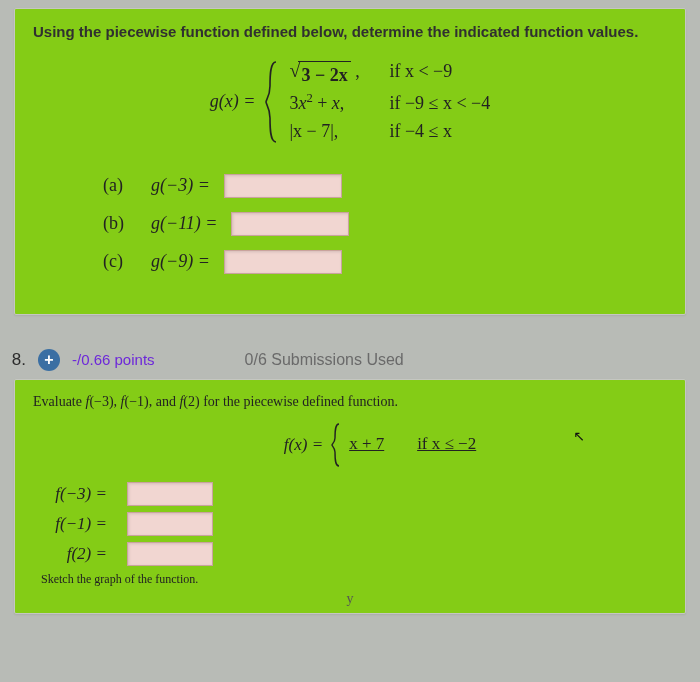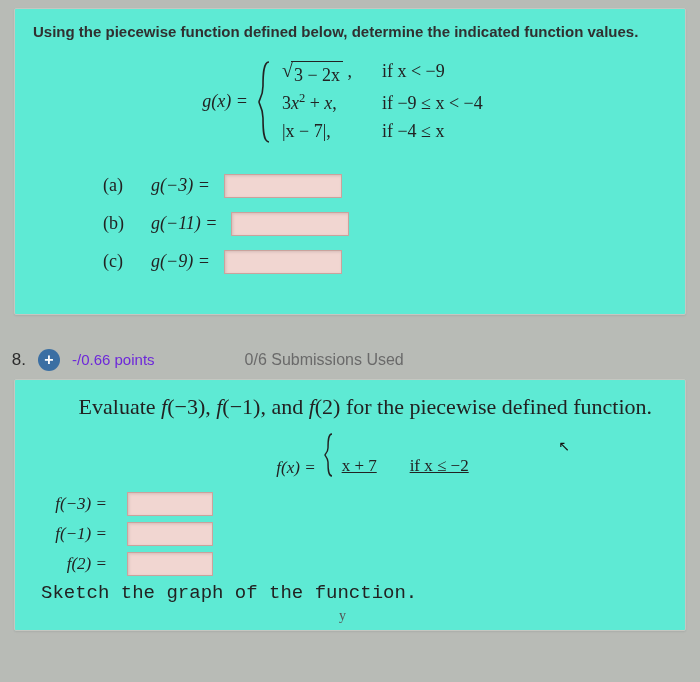--- a/index.html
+++ b/index.html
@@ -4,41 +4,41 @@
 <style>
   * { box-sizing: border-box; margin: 0; padding: 0; }
   html, body { width: 700px; height: 682px; overflow: hidden; }
   body {
     font-family: "Helvetica Neue", Arial, sans-serif;
     background: #b8bbb6;
     color: #222;
     position: relative;
   }
   .panel {
-    background: #5eead4;
+    background: #84cc16;
     border: 1px solid #c5c7c1;
     border-radius: 2px;
     margin: 8px 14px;
-    padding: 14px 33px 18px 18px;
+    padding: 14px 18px 18px 18px;
     box-shadow: 0 1px 2px rgba(0,0,0,.08);
   }
   .panel.first { margin-top: 8px; padding-bottom: 40px; }
   .prompt { font-size: 15px; font-weight: 600; color: #303030; margin-bottom: 18px; }
   .math-center { text-align: center; margin: 8px 0 28px 0; font-family: "Times New Roman", serif; font-size: 18px; }
   .gx { display: inline-flex; align-items: center; gap: 10px; }
   .brace {
     display: inline-block; width: 14px; height: 84px; position: relative;
   }
   .brace svg { width: 14px; height: 84px; display: block; }
   .cases { display: inline-block; text-align: left; }
   .cases .row { display: flex; gap: 14px; line-height: 1.55; }
   .cases .expr { min-width: 86px; }
   .sqrt { display: inline-flex; align-items: flex-start; }
   .sqrt .radical { font-size: 20px; line-height: 18px; }
-  .sqrt .radicand { border-top: 1.4px solid #222; padding: 0 3px; margin-left: -2px; }
+  .sqrt .radicand { border-top: 1.4px solid #222; padding: 0 3px; margin-left: -2px; font-weight: bold; }
   sup { font-size: .7em; vertical-align: super; line-height: 0; }
   .italic { font-style: italic; }
   .subq { margin: 14px 0 0 70px; font-family: "Times New Roman", serif; font-size: 18px; display: flex; align-items: center; gap: 14px; }
   .subq .lbl { width: 34px; }
   .subq .eq { display: inline-flex; align-items: center; gap: 14px; }
   .answer-box {
     display: inline-block;
     width: 118px; height: 24px;
     background: #f1d6d1;
     border: 1px solid #c9a39d;
@@ -53,32 +53,32 @@
   .qnum { font-size: 17px; color: #2b2b2b; width: 26px; text-align: right; }
   .plusbadge {
     width: 22px; height: 22px; border-radius: 50%;
     background: #3b6fa3; color: #fff; font-weight: 700; font-size: 16px;
     display: inline-flex; align-items: center; justify-content: center;
     line-height: 1;
   }
   .points { color: #6d28d9; font-size: 15px; }
   .subs { color: #6a6a6a; font-size: 16px; margin-left: 30px; padding-left: 48px; }
   .panel.second { margin-top: 8px; padding-bottom: 6px; }
-  .evalprompt { font-family: "Times New Roman", serif; font-size: 22px; margin-bottom: 12px; text-align: right; }
+  .evalprompt { font-family: "Times New Roman", serif; font-size: 14px; margin-bottom: 12px; }
   .fx-center { text-align: center; font-family: "Times New Roman", serif; font-size: 17px; margin: 4px 0 14px 60px; position: relative; }
-  .fx { display: inline-flex; align-items: flex-end; gap: 8px; }
+  .fx { display: inline-flex; align-items: center; gap: 8px; }
   .brace2 { display: inline-block; width: 10px; height: 46px; }
   .brace2 svg { width: 10px; height: 46px; display: block; }
   .cases2 { display: inline-block; text-align: left; text-decoration: underline; }
   .cases2 .row { display: flex; gap: 18px; line-height: 1.35; }
   .cases2 .expr { min-width: 50px; }
   .cursor { position: absolute; right: 82px; top: 6px; font-size: 14px; color: #111; }
   .evalrow { font-family: "Times New Roman", serif; font-size: 17px; margin: 6px 0 6px 8px; display: flex; align-items: center; gap: 20px; }
   .evalrow .lhs { width: 66px; text-align: right; }
-  .sketch { font-family: Liberation Mono, monospace; font-size: 19px; margin: 4px 0 4px 8px; }
+  .sketch { font-family: Liberation Serif, serif; font-size: 12px; margin: 4px 0 4px 8px; }
   .axislabel { text-align: center; font-family: "Times New Roman", serif; font-size: 14px; color: #555; margin-top: 4px; }
 </style>
 </head>
 <body>
 
 <div class="panel first">
   <div class="prompt">Using the piecewise function defined below, determine the indicated function values.</div>
 
   <div class="math-center">
     <span class="gx">

